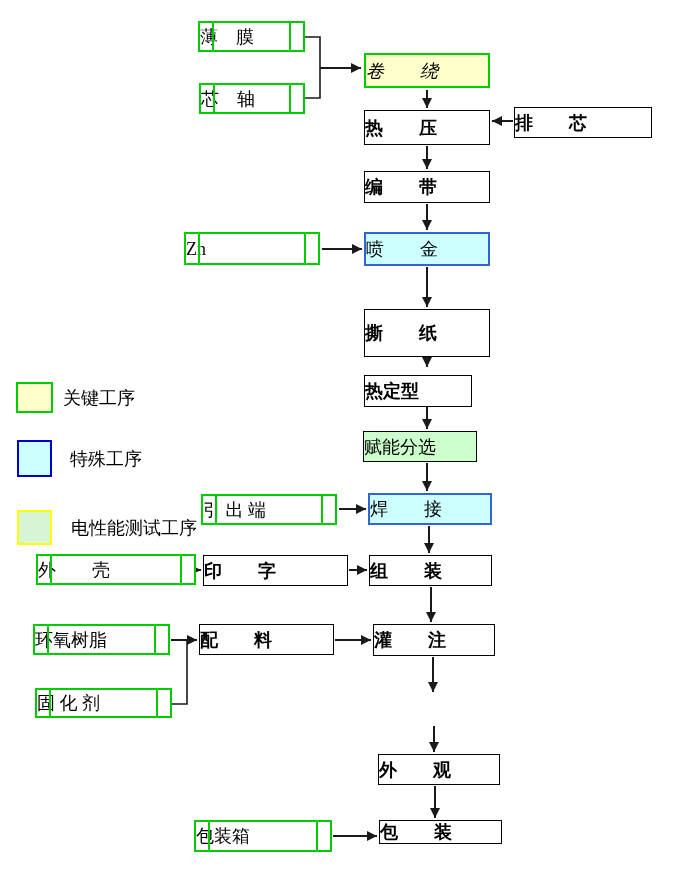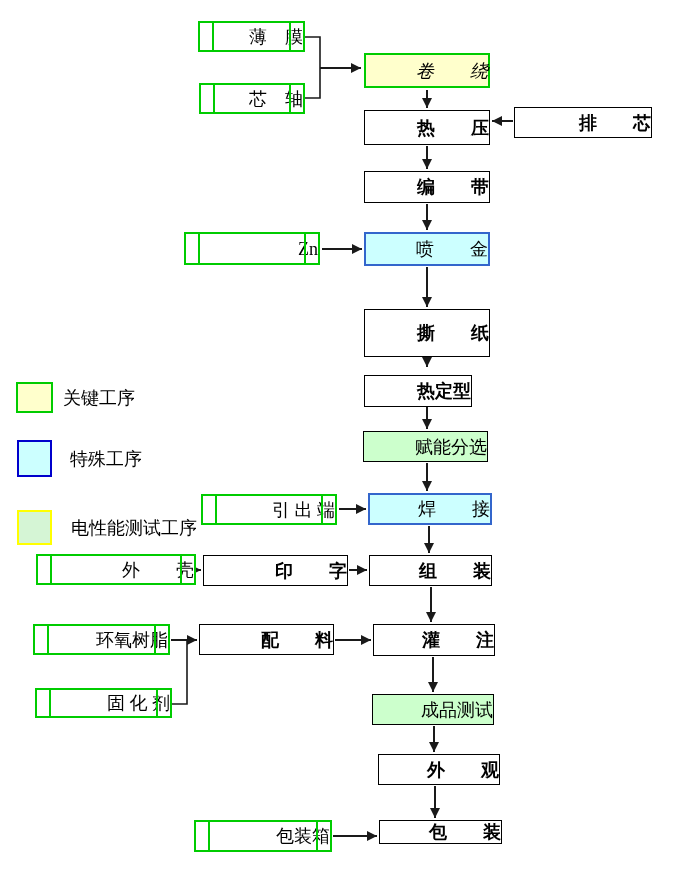--- a/index.html
+++ b/index.html
@@ -3,21 +3,21 @@
 <meta charset="utf-8">
 <style>
   html,body { margin:0; padding:0; background:#fff; }
   #canvas {
     position:relative; width:679px; height:869px; background:#ffffff;
     font-family:"Liberation Serif","DejaVu Serif",serif; overflow:hidden;
   }
   #edges { position:absolute; left:0; top:0; width:679px; height:869px; }
   .node {
     position:absolute; box-sizing:border-box; background:#ffffff;
-    display:flex; align-items:center; justify-content:flex-end;
+    display:flex; align-items:center; justify-content:flex-start;
     font-size:18px; color:#000; white-space:pre; line-height:1;
   }
   .plain   { border:1.6px solid #000000;font-weight:bold; }
   .key     { border:2px solid #00CC00; background:#FFFFCC;font-style:italic; }
   .special { border:2px solid #3366CC; background:#CCFFFF; }
   .test    { border:1.6px solid #000000; background:#CCFFCC; }
   .input   { border:2px solid #00CC00; }
   .input::before, .input::after {
     content:""; position:absolute; top:0; bottom:0; width:0;
     border-left:2px solid #00CC00;
@@ -81,25 +81,24 @@
   <div class="node plain" style="left:514px;top:107px;width:138px;height:31px"><span>排　　芯</span></div>
   <div class="node plain" style="left:203px;top:555px;width:145px;height:31px"><span>印　　字</span></div>
   <div class="node plain" style="left:199px;top:624px;width:135px;height:31px"><span>配　　料</span></div>
 
   <div class="node key" style="left:364px;top:53px;width:126px;height:35px"><span>卷　　绕</span></div>
   <div class="node plain" style="left:364px;top:110px;width:126px;height:35px"><span>热　　压</span></div>
   <div class="node plain" style="left:364px;top:171px;width:126px;height:32px"><span>编　　带</span></div>
   <div class="node special" style="left:364px;top:232px;width:126px;height:34px"><span>喷　　金</span></div>
   <div class="node plain" style="left:364px;top:309px;width:126px;height:48px"><span>撕　　纸</span></div>
   <div class="node plain" style="left:364px;top:375px;width:108px;height:32px"><span>热定型</span></div>
-  <div class="node test" style="left:363px;top:431px;width:125px;height:31px"><span>赋能分选</span></div>
+  <div class="node test" style="left:363px;top:431px;width:114px;height:31px"><span>赋能分选</span></div>
   <div class="node special" style="left:368px;top:493px;width:124px;height:32px"><span>焊　　接</span></div>
   <div class="node plain" style="left:369px;top:555px;width:123px;height:31px"><span>组　　装</span></div>
   <div class="node plain" style="left:373px;top:624px;width:122px;height:32px"><span>灌　　注</span></div>
-  <div class="node test" style="left:372px;top:694px;width:122px;height:31px"><span>成品测试</span></div>
   <div class="node plain" style="left:378px;top:754px;width:122px;height:31px"><span>外　　观</span></div>
   <div class="node plain" style="left:379px;top:820px;width:123px;height:24px"><span>包　　装</span></div>
 
   <div class="legend-item" style="left:16px;top:382px">
     <div class="swatch sw-key"></div>
     <span class="legend-label" style="margin-left:10px">关键工序</span>
   </div>
   <div class="legend-item" style="left:17px;top:440px">
     <div class="swatch sw-special"></div>
     <span class="legend-label" style="margin-left:18px">特殊工序</span>

